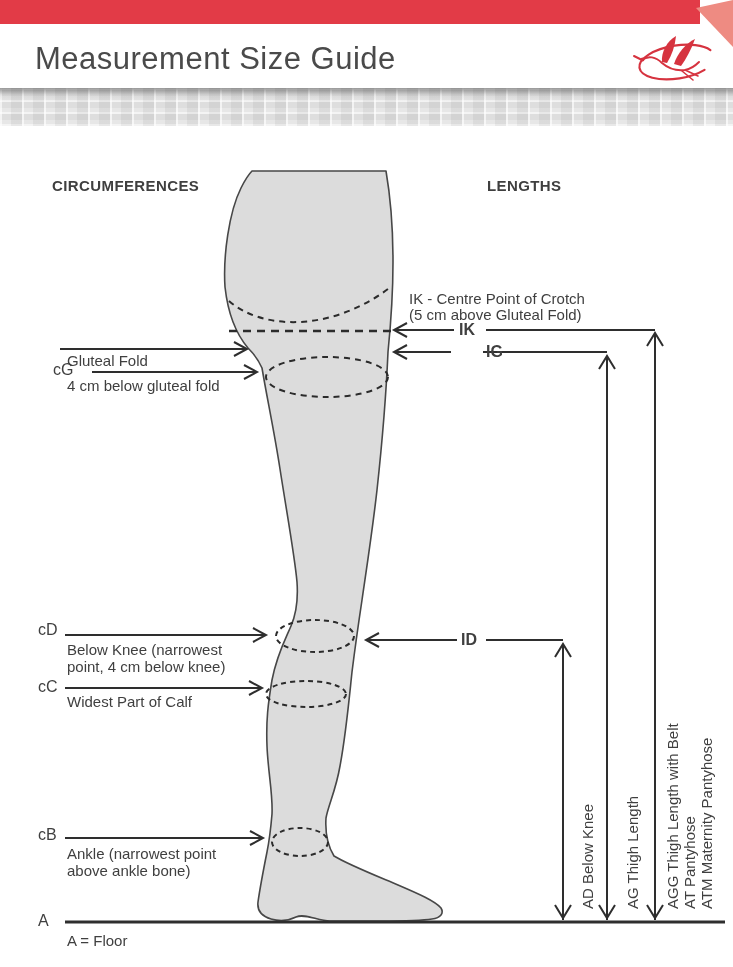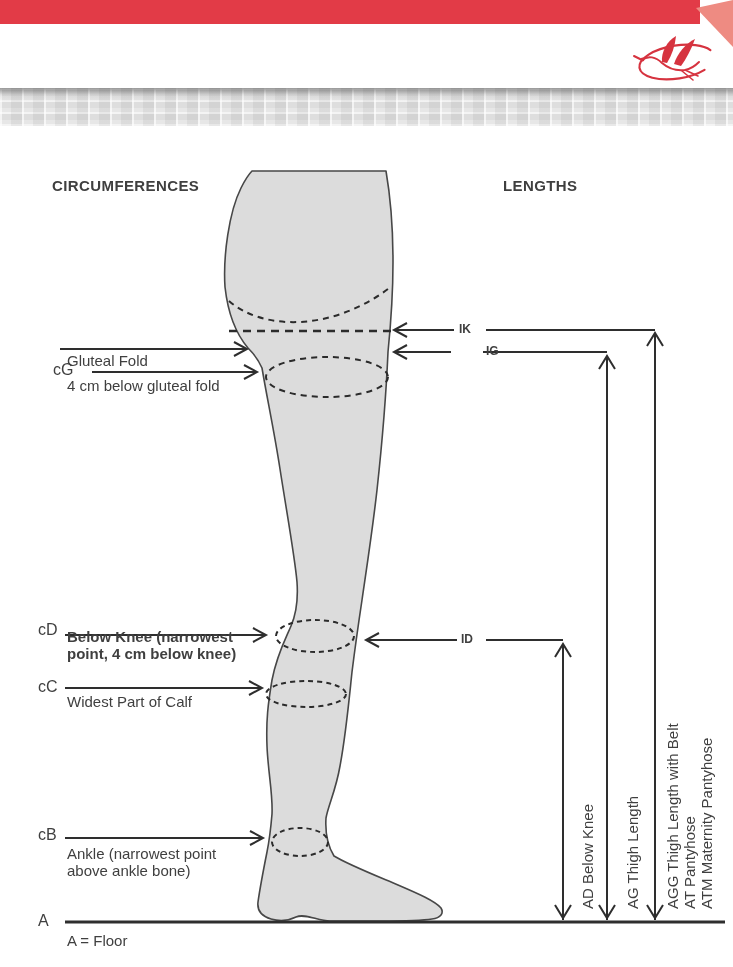--- a/index.html
+++ b/index.html
@@ -20,35 +20,35 @@
          repeating-linear-gradient(0deg,rgba(255,255,255,.55) 0 2px,rgba(0,0,0,0) 2px 6px,rgba(0,0,0,.04) 6px 12px),
          #e7e7e7;}
 
   
   .diagram{position:absolute;left:0;top:0;width:733px;height:967px;z-index:1;}
 
   
   .lbl{position:absolute;font-size:15px;line-height:17px;color:#3f3f3f;white-space:nowrap;z-index:2;}
   .heading{font-weight:bold;letter-spacing:.4px;}
   .code{font-weight:normal;font-size:16px;}
-  .mcode{font-weight:bold;font-size:12px;}
+  .mcode{font-weight:bold;font-size:16px;}
   .rot{transform:rotate(-90deg);transform-origin:0 0;}
   .rot span{display:block;line-height:17px;}
   .two span{display:block;}
 
   
   #h-circ{left:52px;top:177px;}
-  #h-len{left:487px;top:177px;margin-left:16px;}
+  #h-len{left:487px;top:177px;}
 
   #cg-code{left:53px;top:361px;}
   #cg-l1{left:67px;top:352px;}
   #cg-l2{left:67px;top:377px;}
 
   #cd-code{left:38px;top:621px;text-align:right;}
-  #cd-lbl{left:67px;top:628px;font-weight:bold;}
+  #cd-lbl{left:67px;top:641px;}
 
   #cc-code{left:38px;top:678px;text-align:center;}
   #cc-lbl{left:67px;top:693px;}
 
   #cb-code{left:38px;top:826px;}
   #cb-lbl{left:67px;top:845px;}
 
   #a-code{left:38px;top:912px;}
   #a-lbl{left:67px;top:932px;}
 
@@ -61,20 +61,21 @@
   #ag-rot{left:624px;top:909px;}
   #agg-rot{left:664px;top:909px;}
 </style>
 </head>
 <body>
 
 <div id="page">
 
   <div class="redbar"></div>
   <div class="fold"></div>
+  <div class="title">Measurement Size Guide</div>
 
   <svg class="logo" viewBox="0 0 88 52">
     <g fill="none" stroke="#d6333f" stroke-width="2" stroke-linecap="round">
       <ellipse cx="45" cy="29" rx="38" ry="16.5" transform="rotate(-9 45 29)" stroke-dasharray="152 36" stroke-dashoffset="-18" stroke-width="2.2"></ellipse>
       <path d="M 10 27 C 16 22 24 24 30 30 C 37 36 45 38 53 37 C 59 36 63 33 67 29"></path>
       <path d="M 10 27 L 2 23"></path>
       <path d="M 53 37 L 66 43 M 50 38 L 61 47" stroke-width="1.6"></path>
     </g>
     <g fill="#d6333f" stroke="none">
       <circle cx="10.5" cy="26.5" r="2"></circle>
@@ -184,20 +185,24 @@
 
   <div class="lbl code" id="cb-code">cB</div>
   <div class="lbl two" id="cb-lbl">
     <span>Ankle (narrowest point</span>
     <span>above ankle bone)</span>
   </div>
 
   <div class="lbl code" id="a-code">A</div>
   <div class="lbl" id="a-lbl">A = Floor</div>
 
+  <div class="lbl two" id="ik-note">
+    <span>IK - Centre Point of Crotch</span>
+    <span>(5 cm above Gluteal Fold)</span>
+  </div>
   <div class="lbl mcode" id="ik-code">IK</div>
   <div class="lbl mcode" id="ig-code">IG</div>
   <div class="lbl mcode" id="id-code">ID</div>
 
   <div class="lbl rot" id="ad-rot">AD Below Knee</div>
   <div class="lbl rot" id="ag-rot">AG Thigh Length</div>
   <div class="lbl rot" id="agg-rot">
     <span>AGG Thigh Length with Belt</span>
     <span>AT Pantyhose</span>
     <span>ATM Maternity Pantyhose</span>

